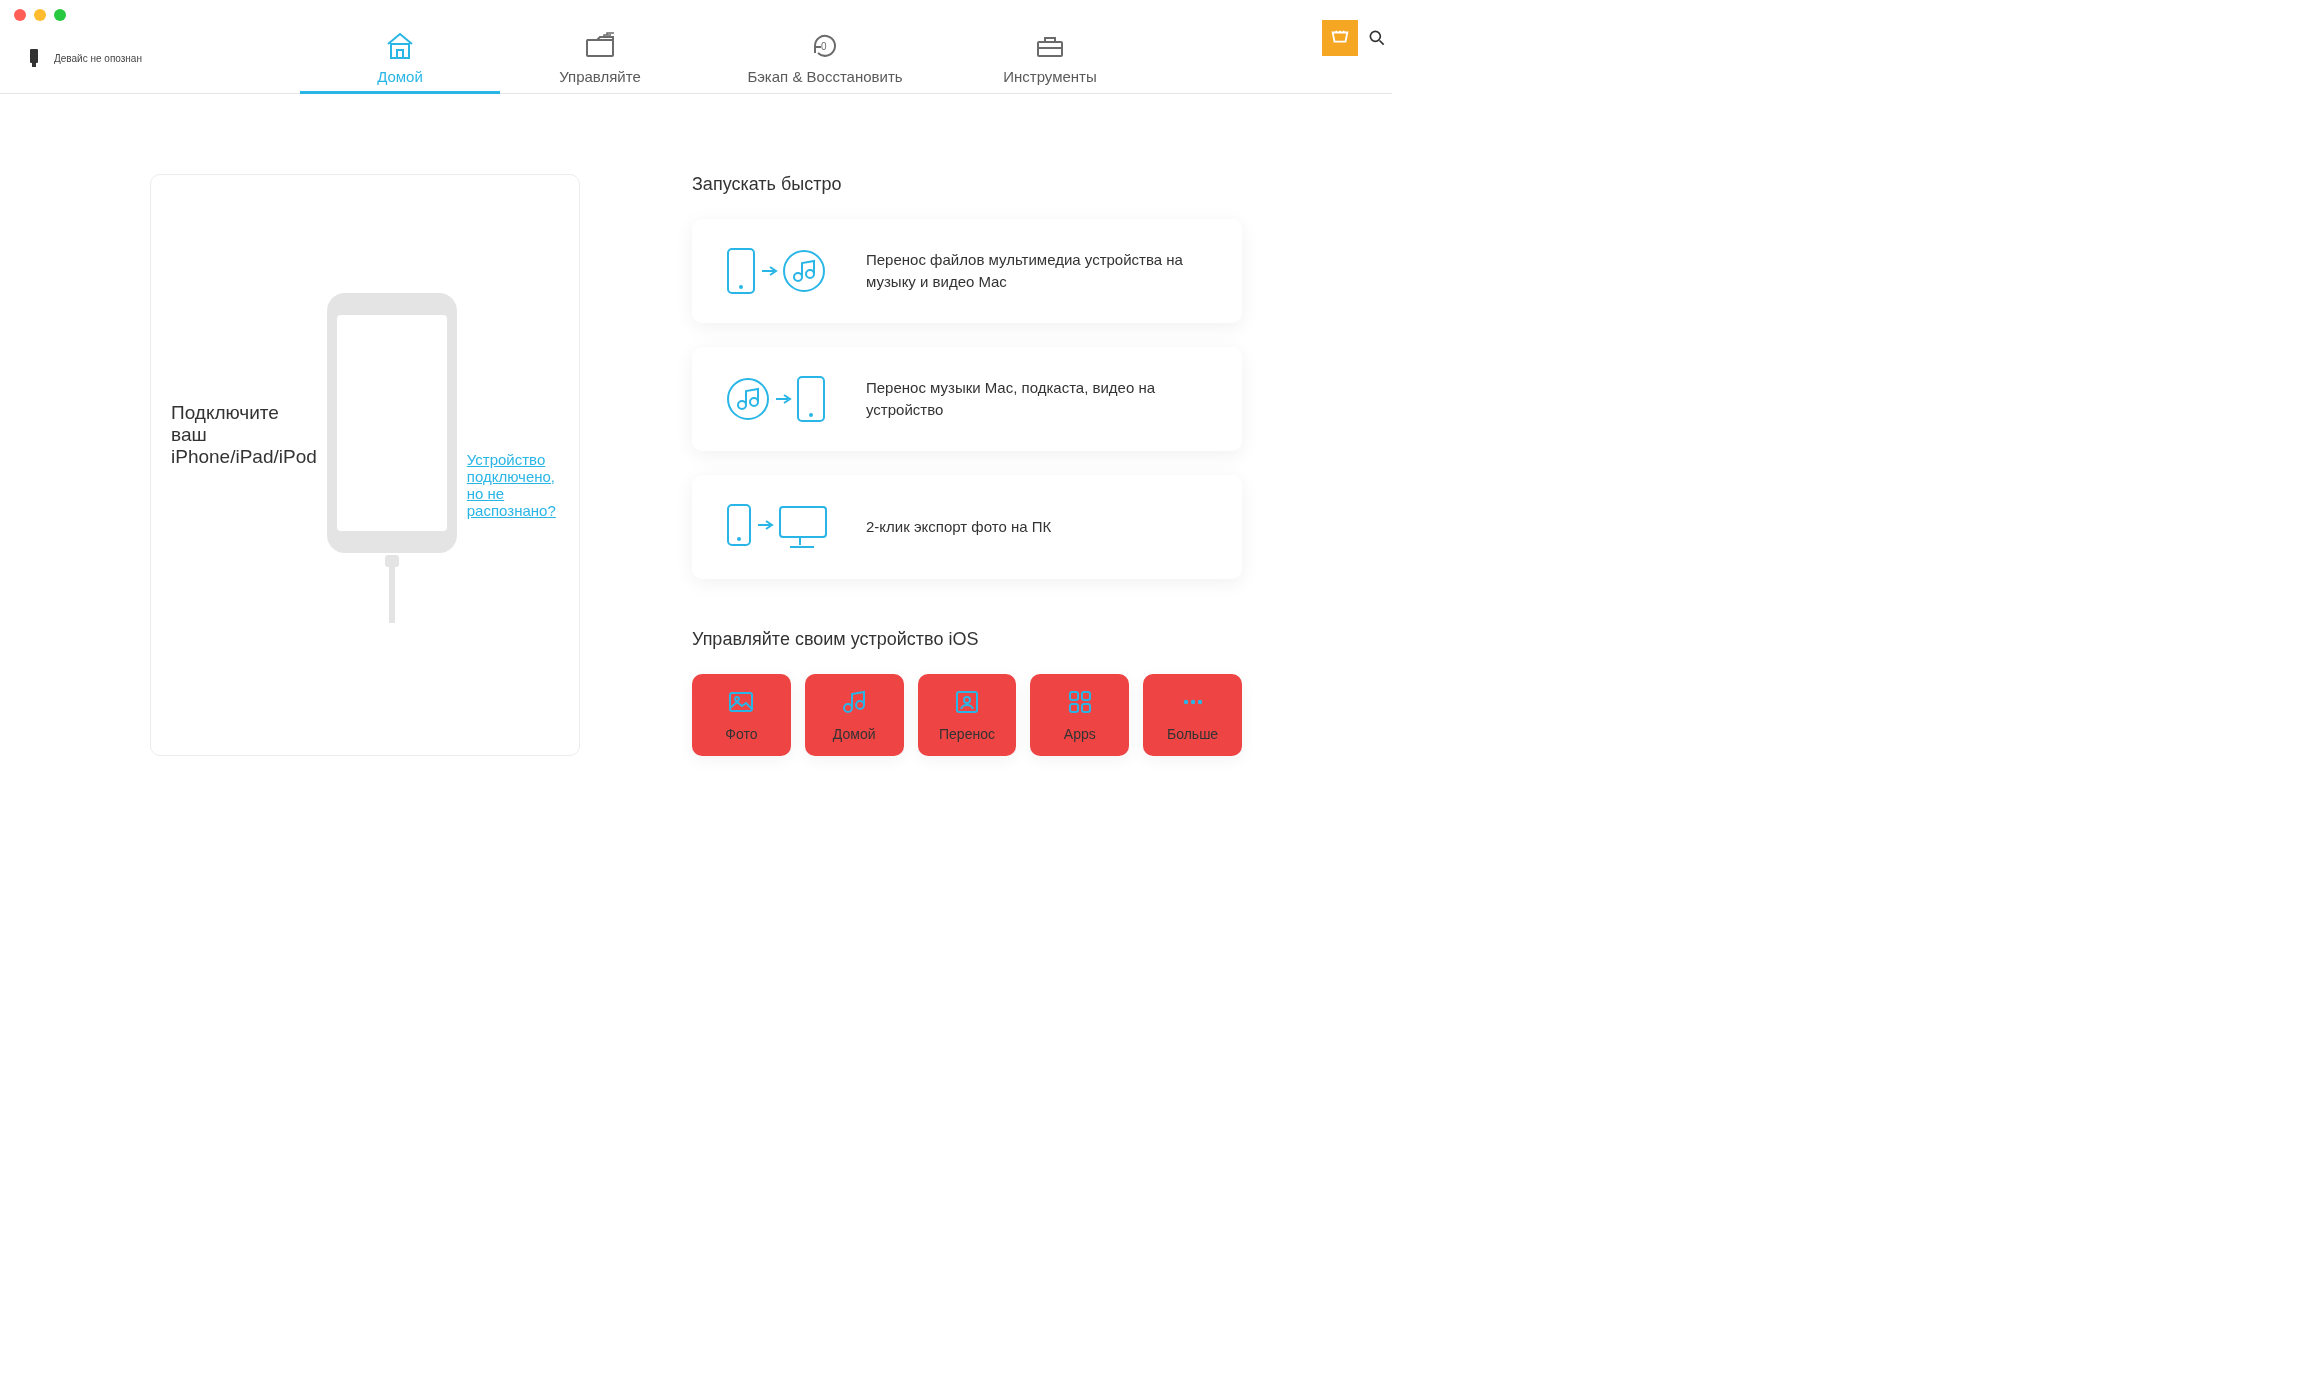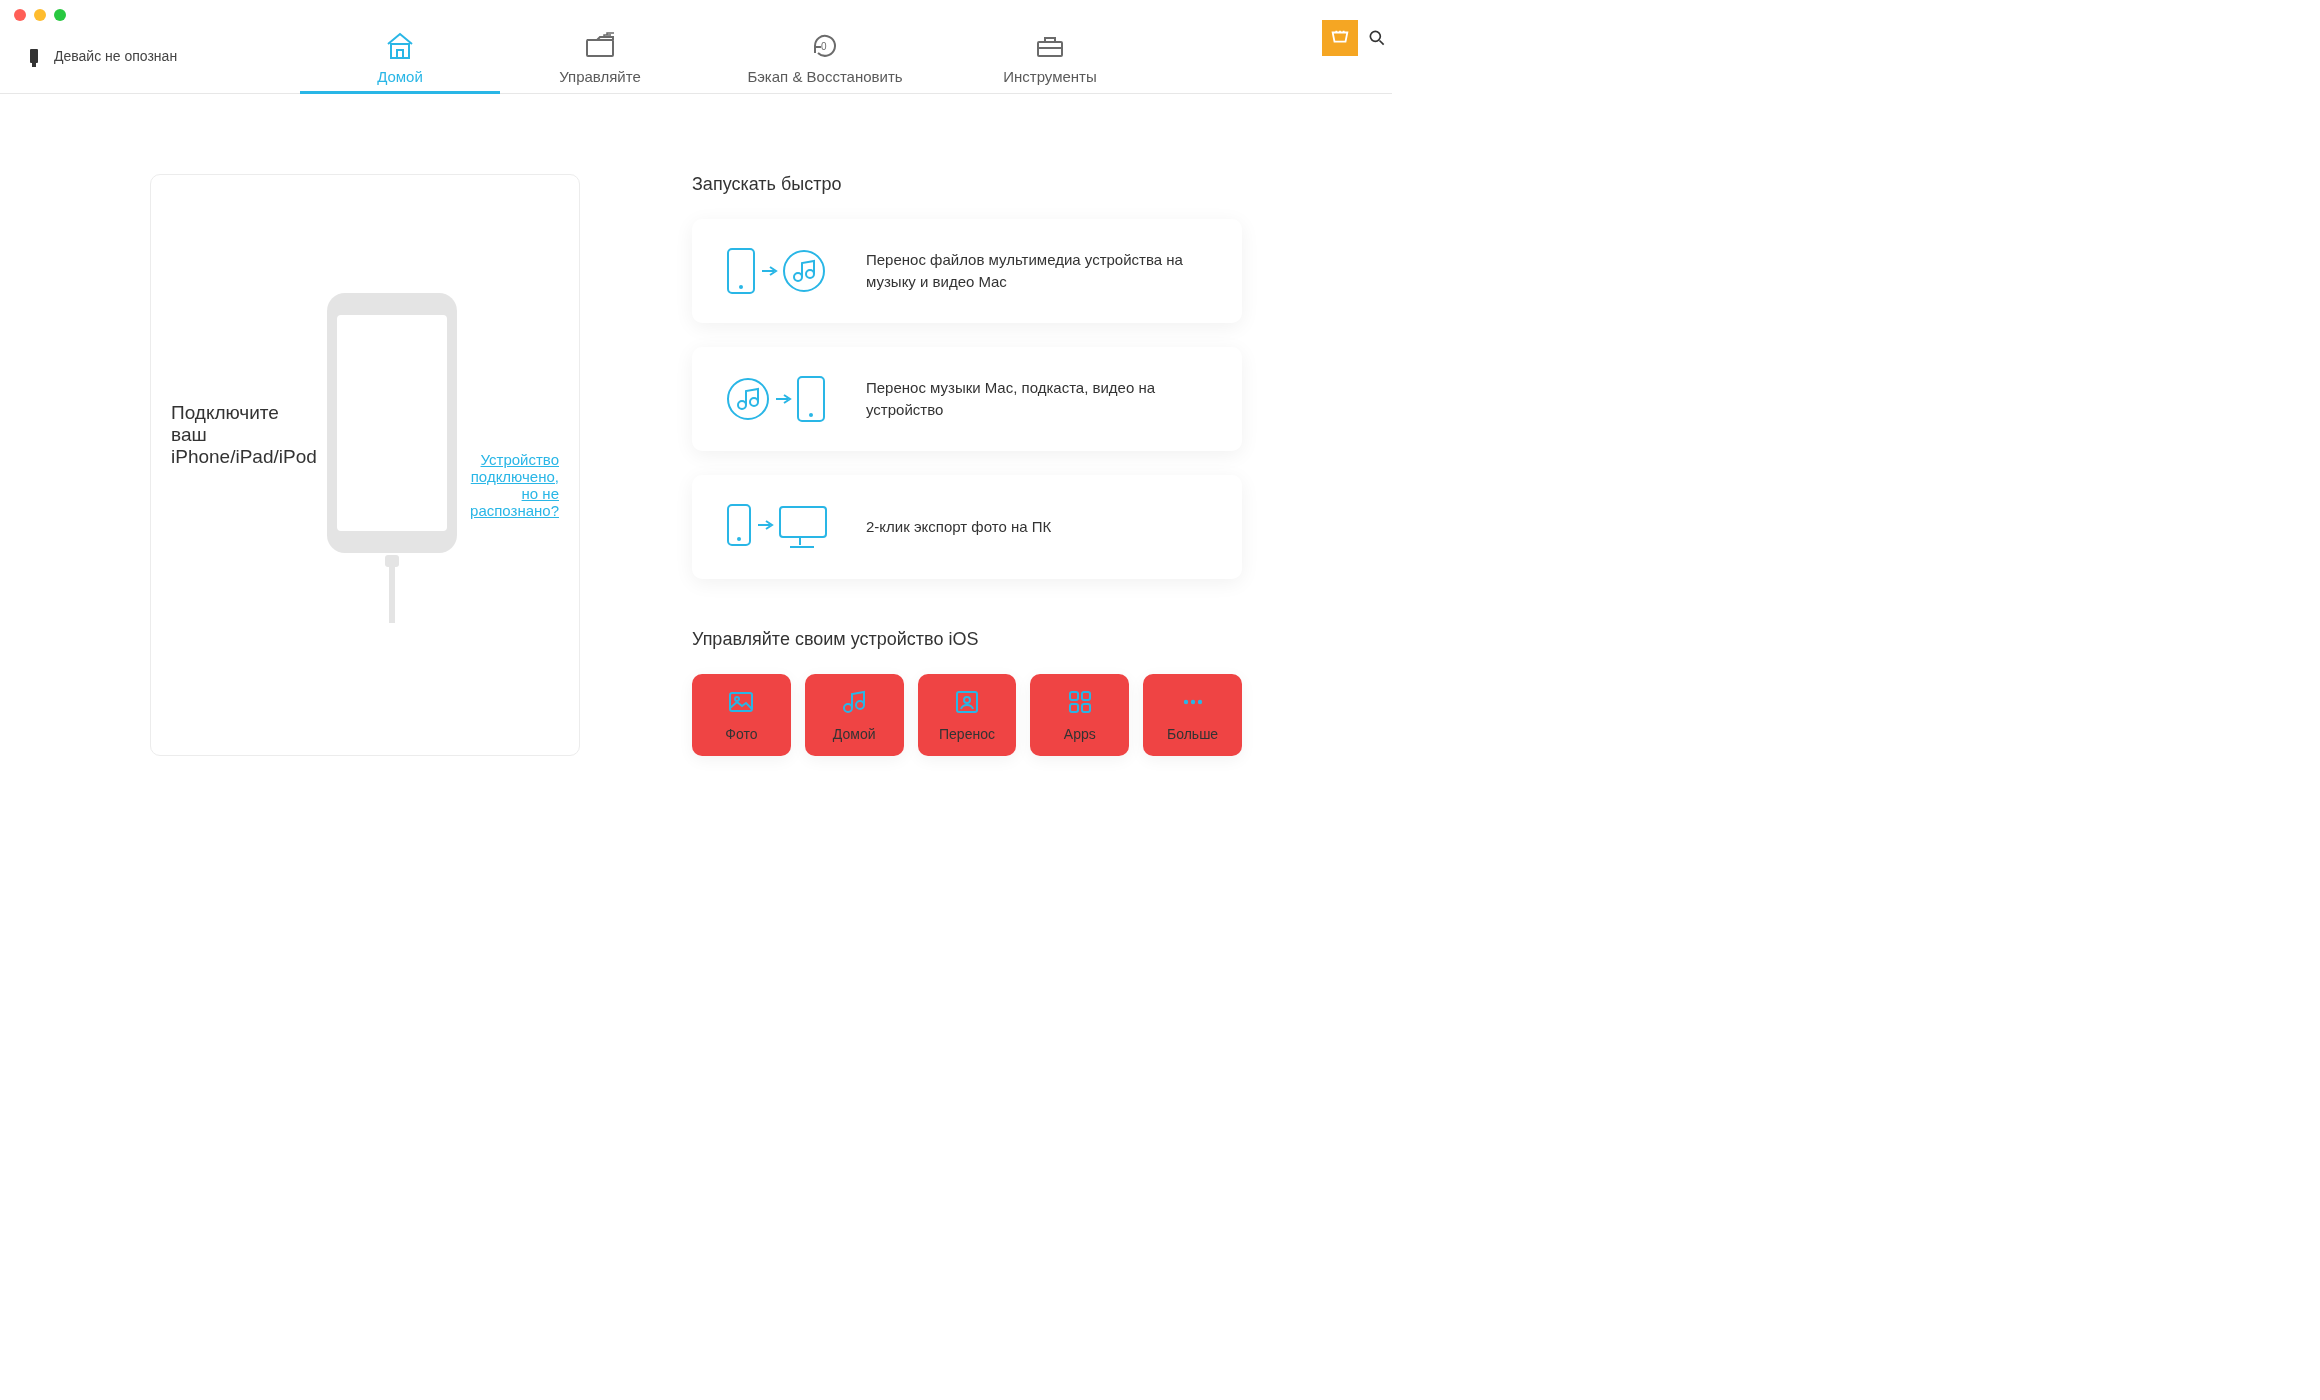--- a/index.html
+++ b/index.html
@@ -29,22 +29,23 @@
     align-items: flex-end;
     border-bottom: 1px solid #e7e7e7;
     height: 64px;
     position: relative;
   }
   .device-status {
     position: absolute;
     left: 28px;
     top: 18px;
     display: flex;
+    align-items: center;
     gap: 14px;
-    font-size: 14px;
+    font-size: 10px;
     color: #444;
   }
   .device-icon { width: 12px; height: 20px; display:inline-block; }
   .tabs {
     display: flex;
     gap: 0;
     margin-left: 300px;
   }
   .tab {
     width: 200px;
@@ -106,21 +107,20 @@
     align-items: center;
   }
   .left-title { font-size: 19px; color: #333; margin-bottom: 60px; }
   .phone-illus { margin-bottom: 10px; }
   .help-link {
     color: #29b6e6;
     text-decoration: underline;
     font-size: 15px;
     margin-top: 40px;
     cursor: pointer;
-    text-align: right;
   }
 
   .right-panel { flex: 1; }
   .section-title { font-size: 18px; color: #333; margin-bottom: 24px; }
   .quick-card {
     background: #ffffff;
     border-radius: 10px;
     box-shadow: 0 4px 20px rgba(0,0,0,0.06);
     padding: 24px 30px;
     display: flex;

